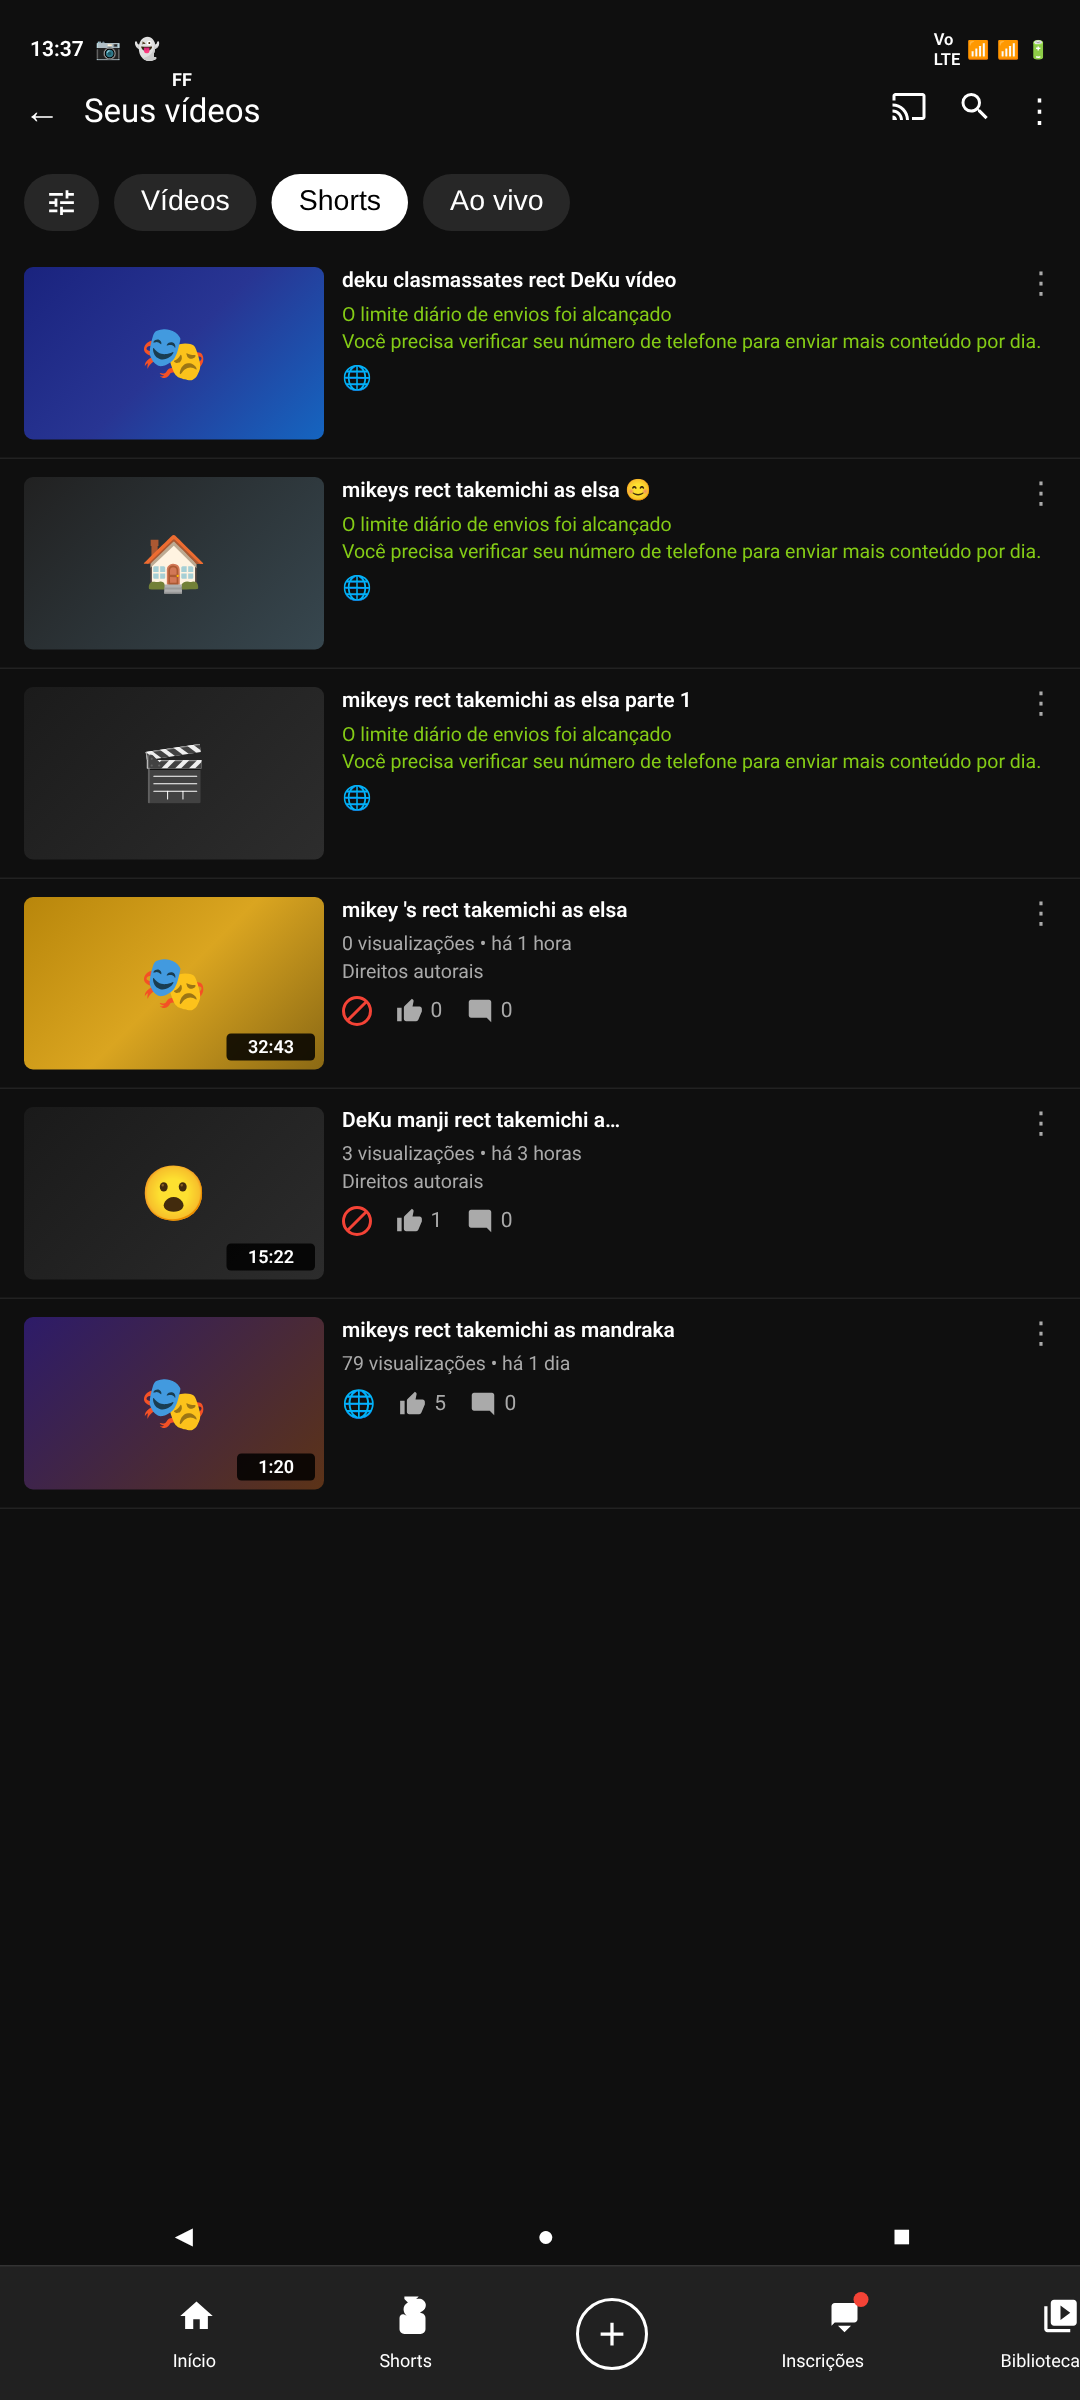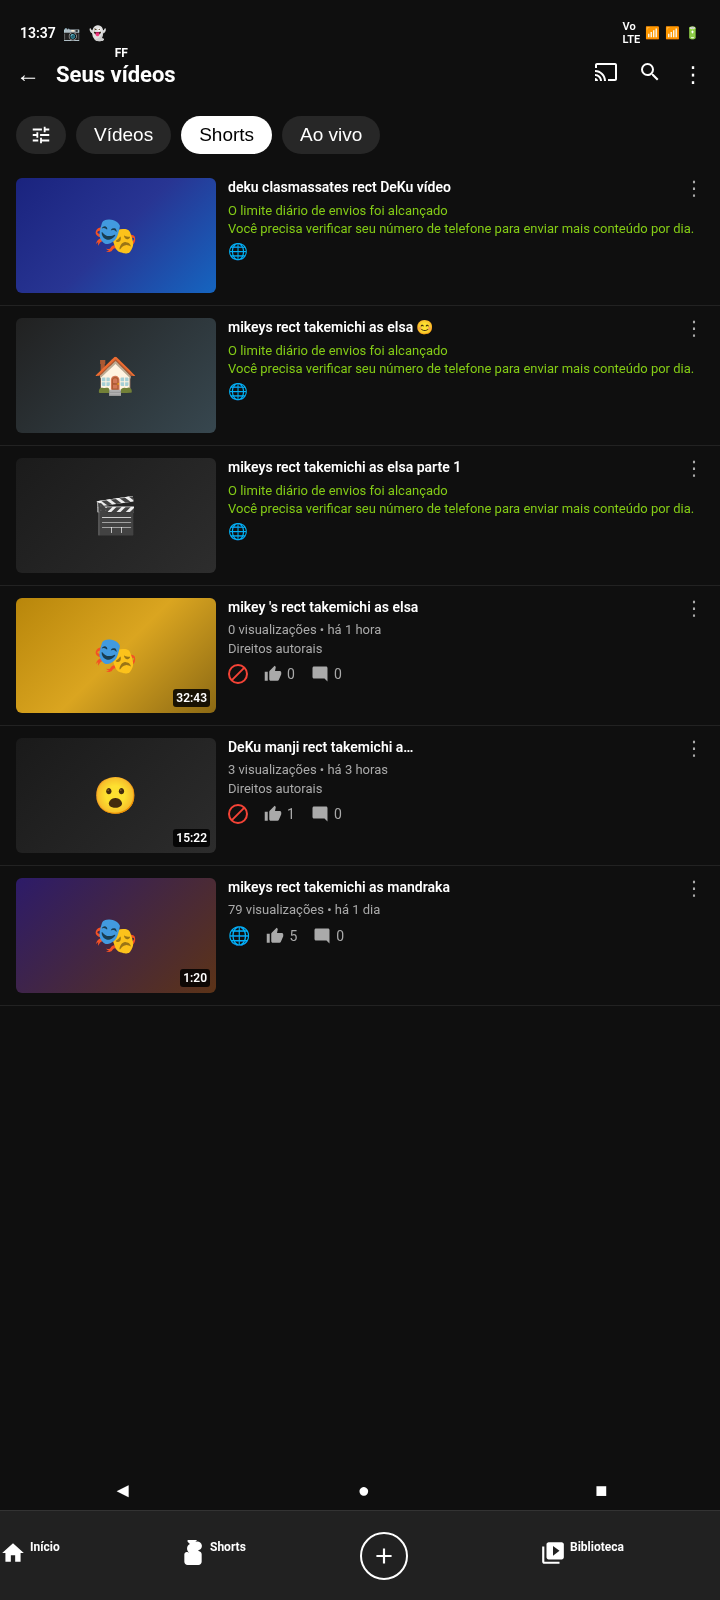--- a/index.html
+++ b/index.html
@@ -36,21 +36,21 @@
       height: 60px;
     }
     .header-back {
       font-size: 24px;
       color: #fff;
       cursor: pointer;
     }
     .header-title {
       flex: 1;
       font-size: 22px;
-      font-weight: 700;
+      font-weight: 400;
       color: #fff;
     }
     .header-actions {
       display: flex;
       align-items: center;
       gap: 20px;
     }
     .header-icon {
       font-size: 22px;
       color: #fff;
@@ -116,21 +116,21 @@
       background: #1a1a2e;
     }
     .video-duration {
       position: absolute;
       bottom: 6px;
       right: 6px;
       background: rgba(0,0,0,0.85);
       color: #fff;
       font-size: 12px;
       font-weight: 600;
-      padding: 2px 3px;
+      padding: 2px 14px;
       border-radius: 3px;
     }
     .video-info {
       flex: 1;
       display: flex;
       flex-direction: column;
       gap: 4px;
     }
     .video-info-top {
       display: flex;
@@ -214,26 +214,25 @@
       background: #212121;
       display: flex;
       align-items: center;
       justify-content: space-around;
       height: 90px;
       border-top: 1px solid #333;
       z-index: 100;
     }
     .nav-item {
       display: flex;
-      flex-direction: row;
-      align-items: flex-start;
+      flex-direction: column;
+      align-items: flex-end;
       gap: 4px;
       cursor: pointer;
       flex: 1;
-      font-weight: bold;
     }
     .nav-icon {
       font-size: 24px;
       color: #fff;
     }
     .nav-label {
       font-size: 12px;
       color: #fff;
     }
     .nav-add {
@@ -520,20 +519,31 @@
   </div>
 
   <div class="nav-item">
     <div class="nav-add">
       <svg width="26" height="26" viewBox="0 0 24 24" fill="white">
         <path d="M19 13h-6v6h-2v-6H5v-2h6V5h2v6h6v2z"></path>
       </svg>
     </div>
   </div>
 
+  <div class="nav-item">
+    <span class="nav-icon">
+      <div class="nav-badge">
+        <svg width="26" height="26" viewBox="0 0 24 24" fill="white">
+          <path d="M18 16H6l-2 2V6c0-1.1.9-2 2-2h12c1.1 0 2 .9 2 2v8c0 1.1-.9 2-2 2zm-6 6l-4-4h8l-4 4z"></path>
+        </svg>
+        <div class="nav-badge-dot"></div>
+      </div>
+    </span>
+    <span class="nav-label">Inscrições</span>
+  </div>
 
   <div class="nav-item">
     <span class="nav-icon">
       <svg width="26" height="26" viewBox="0 0 24 24" fill="white">
         <path d="M4 6H2v14c0 1.1.9 2 2 2h14v-2H4V6zm16-4H8c-1.1 0-2 .9-2 2v12c0 1.1.9 2 2 2h12c1.1 0 2-.9 2-2V4c0-1.1-.9-2-2-2zm-8 12.5v-9l6 4.5-6 4.5z"></path>
       </svg>
     </span>
     <span class="nav-label">Biblioteca</span>
   </div>
 </div>

